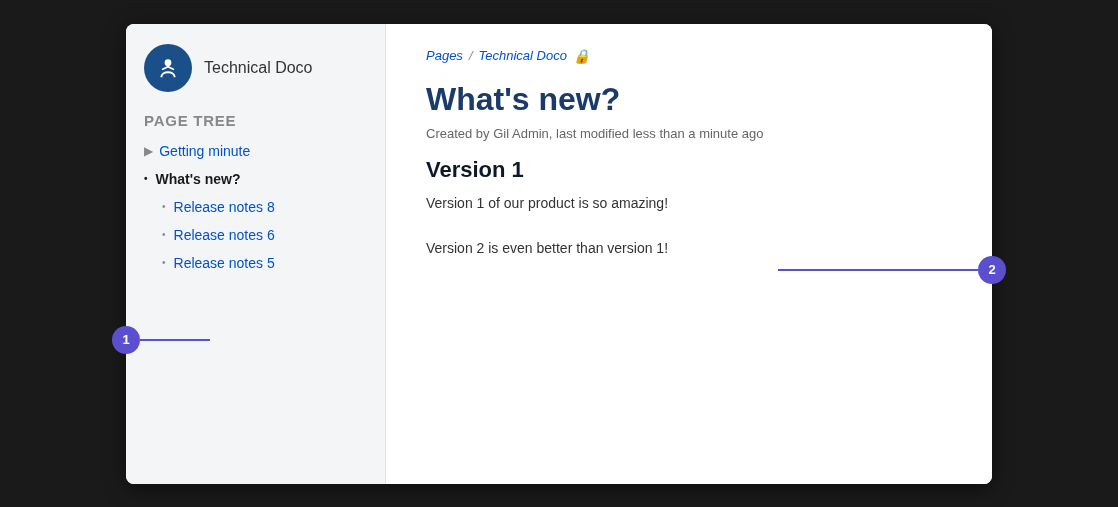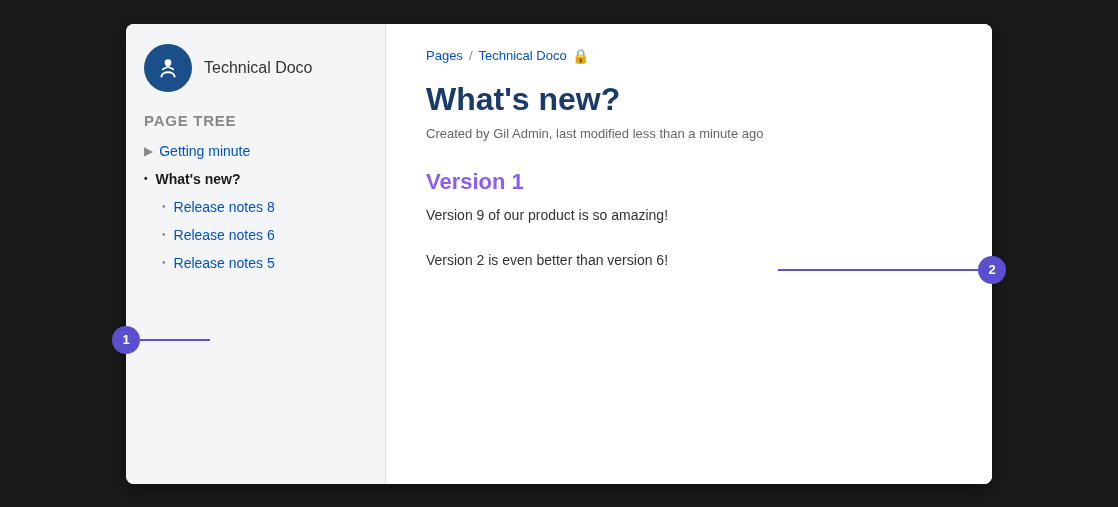--- a/index.html
+++ b/index.html
@@ -119,20 +119,21 @@
       position: relative;
     }
 
     .breadcrumb {
       display: flex;
       align-items: center;
       gap: 6px;
       font-size: 13px;
       color: #0052cc;
       margin-bottom: 16px;
+      font-style: italic;
     }
 
     .breadcrumb .separator {
       color: #888;
     }
 
     .breadcrumb .lock-icon {
       font-size: 14px;
       color: #888;
     }
@@ -141,27 +142,27 @@
       font-size: 32px;
       font-weight: 800;
       color: #1a3a6b;
       margin-bottom: 8px;
       line-height: 1.2;
     }
 
     .page-meta {
       font-size: 13px;
       color: #666;
-      margin-bottom: 28px;
+      margin-bottom: 16px;
     }
 
     .section-heading {
       font-size: 22px;
       font-weight: 800;
-      color: #8b5cf6;
+      color: #0f172a;
       margin-bottom: 10px;
       margin-top: 8px;
     }
 
     .section-text {
       font-size: 14px;
       color: #333;
       margin-bottom: 24px;
       line-height: 1.5;
     }
@@ -246,23 +247,23 @@
         <span>Pages</span>
         <span class="separator">/</span>
         <span>Technical Doco</span>
         <span class="lock-icon">🔒</span>
       </div>
 
       <h1 class="page-title">What's new?</h1>
       <p class="page-meta">Created by Gil Admin, last modified less than a minute ago</p>
 
       <h2 class="section-heading">Version 1</h2>
-      <p class="section-text">Version 9 of our product is so amazing!</p>
-
-      <p class="section-text">Version 2 is even better than version 6!</p>
+      <p class="section-text">Version 1 of our product is so amazing!</p>
+
+      <p class="section-text">Version 2 is even better than version 1!</p>
     </div>
   </div>
 
   <div style="position:absolute; left:-14px; top:302px; display:flex; align-items:center; pointer-events:none;">
     <div class="annotation-bubble">1</div>
     <div class="annotation-line" style="width:70px;"></div>
   </div>
 
   <div style="position:absolute; right:-14px; top:232px; display:flex; align-items:center; pointer-events:none;">
     <div class="annotation-line" style="width:200px;"></div>

